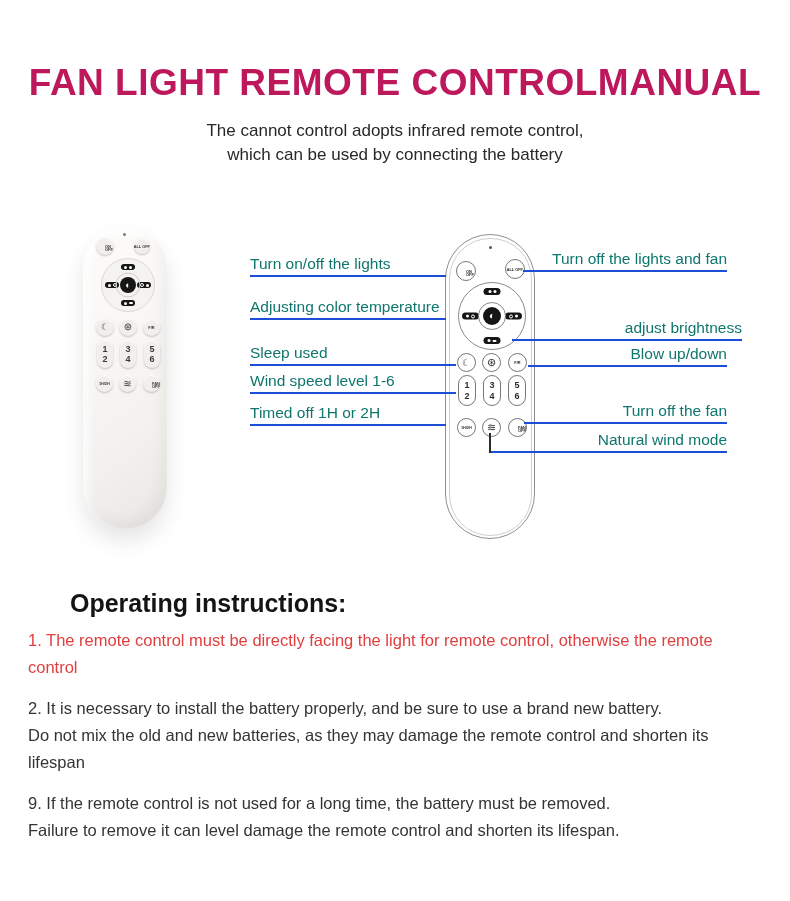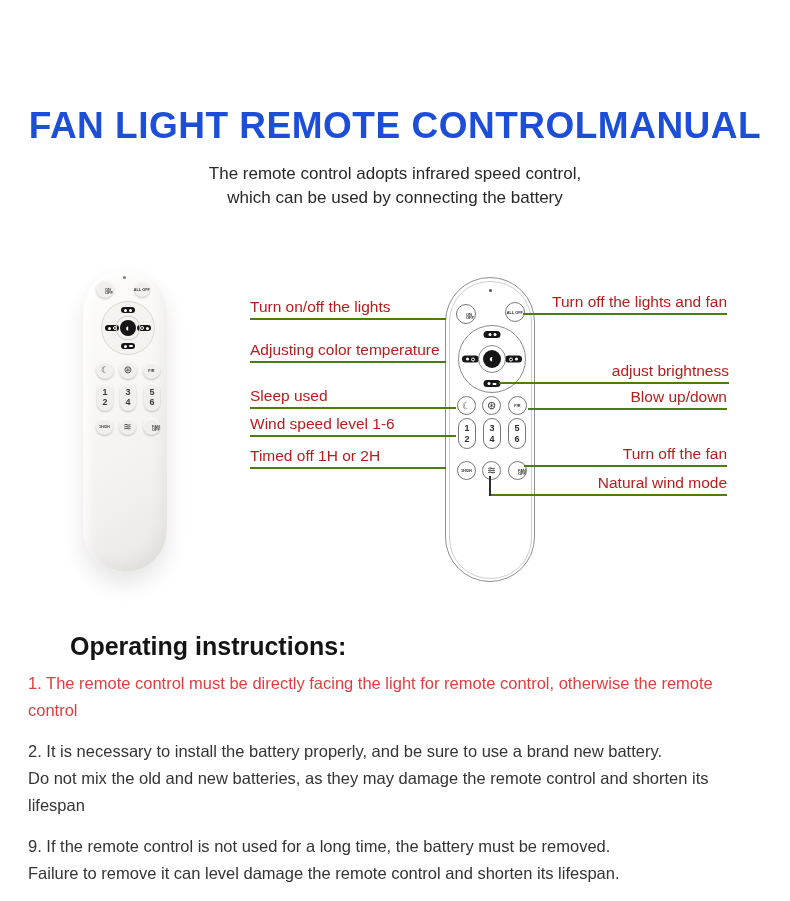--- a/index.html
+++ b/index.html
@@ -3,22 +3,22 @@
 <meta charset="utf-8">
 <style>
   * { margin:0; padding:0; box-sizing:border-box; }
   html,body { background:#ffffff; }
   body {
     width:790px; height:901px; position:relative; overflow:hidden;
     font-family:"Liberation Sans", sans-serif; color:#3b3b3b;
   }
   
   .title {
-    padding-top:104px; text-align:center; font-size:37px; line-height:44px;
-    font-weight:800; color:#1d4ed8; letter-spacing:0.5px;
+    padding-top:61px; text-align:center; font-size:37px; line-height:44px;
+    font-weight:800; color:#be185d; letter-spacing:0.5px;
   }
   .subtitle { margin-top:14px; text-align:center; font-size:17px; line-height:24px; color:#282828; }
   .subtitle div { display:block; }
 
   
   .diagram { position:relative; height:332px; margin-top:52px; }
 
   .remote { position:absolute; }
   .remote * { position:absolute; }
 
@@ -81,40 +81,40 @@
   .num-pill {
     display:flex; flex-direction:column; justify-content:space-between; align-items:center;
     font-weight:700; font-size:9px; padding:4px 0;
   }
   .line  .num-pill { width:18px; height:31px; border:1.2px solid #777; border-radius:9px; background:#fff; color:#2c2c2c; }
   .photo .num-pill { width:16px; height:28px; border-radius:8px; background:#f1efec; box-shadow:inset 0 1px 1px #fff, 0 1px 2px rgba(0,0,0,0.22); color:#3a3a3a; }
   .num-pill span { position:static; }
 
   
   .ann {
-    position:absolute; height:25px; line-height:23px; font-size:15.5px; color:#b91c1c;
-    border-bottom:2px solid #4d7c0f; white-space:nowrap; z-index:5;
+    position:absolute; height:25px; line-height:23px; font-size:15.5px; color:#0f766e;
+    border-bottom:2px solid #1d4ed8; white-space:nowrap; z-index:5;
   }
   .ann.right { text-align:right; }
   .connector-v { position:absolute; width:2px; background:#2d2d2d; z-index:5; }
 
   
   .instructions { padding:0 28px; }
   .inst-heading { margin-top:36px; font-size:25px; line-height:32px; font-weight:800; color:#141414;margin-left:42px; }
   .inst { margin-top:8px; font-size:16.5px; line-height:27px; color:#343434; }
   .inst + .inst { margin-top:14px; }
   .inst.red { color:var(--warn-red); }
   .il { display:block; }
 </style>
 </head>
 <body>
 
 <h1 class="title">FAN LIGHT REMOTE CONTROLMANUAL</h1>
 <div class="subtitle">
-  <div>The remote control adopts infrared speed control,</div>
+  <div>The cannot control adopts infrared remote control,</div>
   <div>which can be used by connecting the battery</div>
 </div>
 
 <div class="diagram">
 
   <div class="remote photo">
     <div class="ir-dot" style="left:40px;top:6px"></div>
     <div class="rbtn" style="left:13px;top:10px;width:18px;height:18px">
       <div class="lbl2">
           <span>ON</span>
@@ -253,21 +253,21 @@
     </div>
   </div>
 
   <div class="ann" style="left:250px;top:33px;width:196px">Turn on/off the lights</div>
   <div class="ann" style="left:250px;top:76px;width:196px">Adjusting color temperature</div>
   <div class="ann" style="left:250px;top:122px;width:206px">Sleep used</div>
   <div class="ann" style="left:250px;top:150px;width:206px">Wind speed level 1-6</div>
   <div class="ann" style="left:250px;top:182px;width:196px">Timed off 1H or 2H</div>
 
   <div class="ann right" style="left:523px;top:28px;width:204px">Turn off the lights and fan</div>
-  <div class="ann right" style="left:499px;top:97px;width:230px">adjust brightness</div>
+  <div class="ann right" style="left:512px;top:97px;width:230px">adjust brightness</div>
   <div class="ann right" style="left:524px;top:180px;width:203px">Turn off the fan</div>
   <div class="ann right" style="left:528px;top:123px;width:199px">Blow up/down</div>
   <div class="ann right" style="left:489px;top:209px;width:238px">Natural wind mode</div>
   <div class="connector-v" style="left:489px;top:214px;height:20px"></div>
 </div>
 
 <div class="instructions">
   <h2 class="inst-heading">Operating instructions:</h2>
   <p class="inst red">
     <span class="il">1. The remote control must be directly facing the light for remote control, otherwise the remote control</span>

